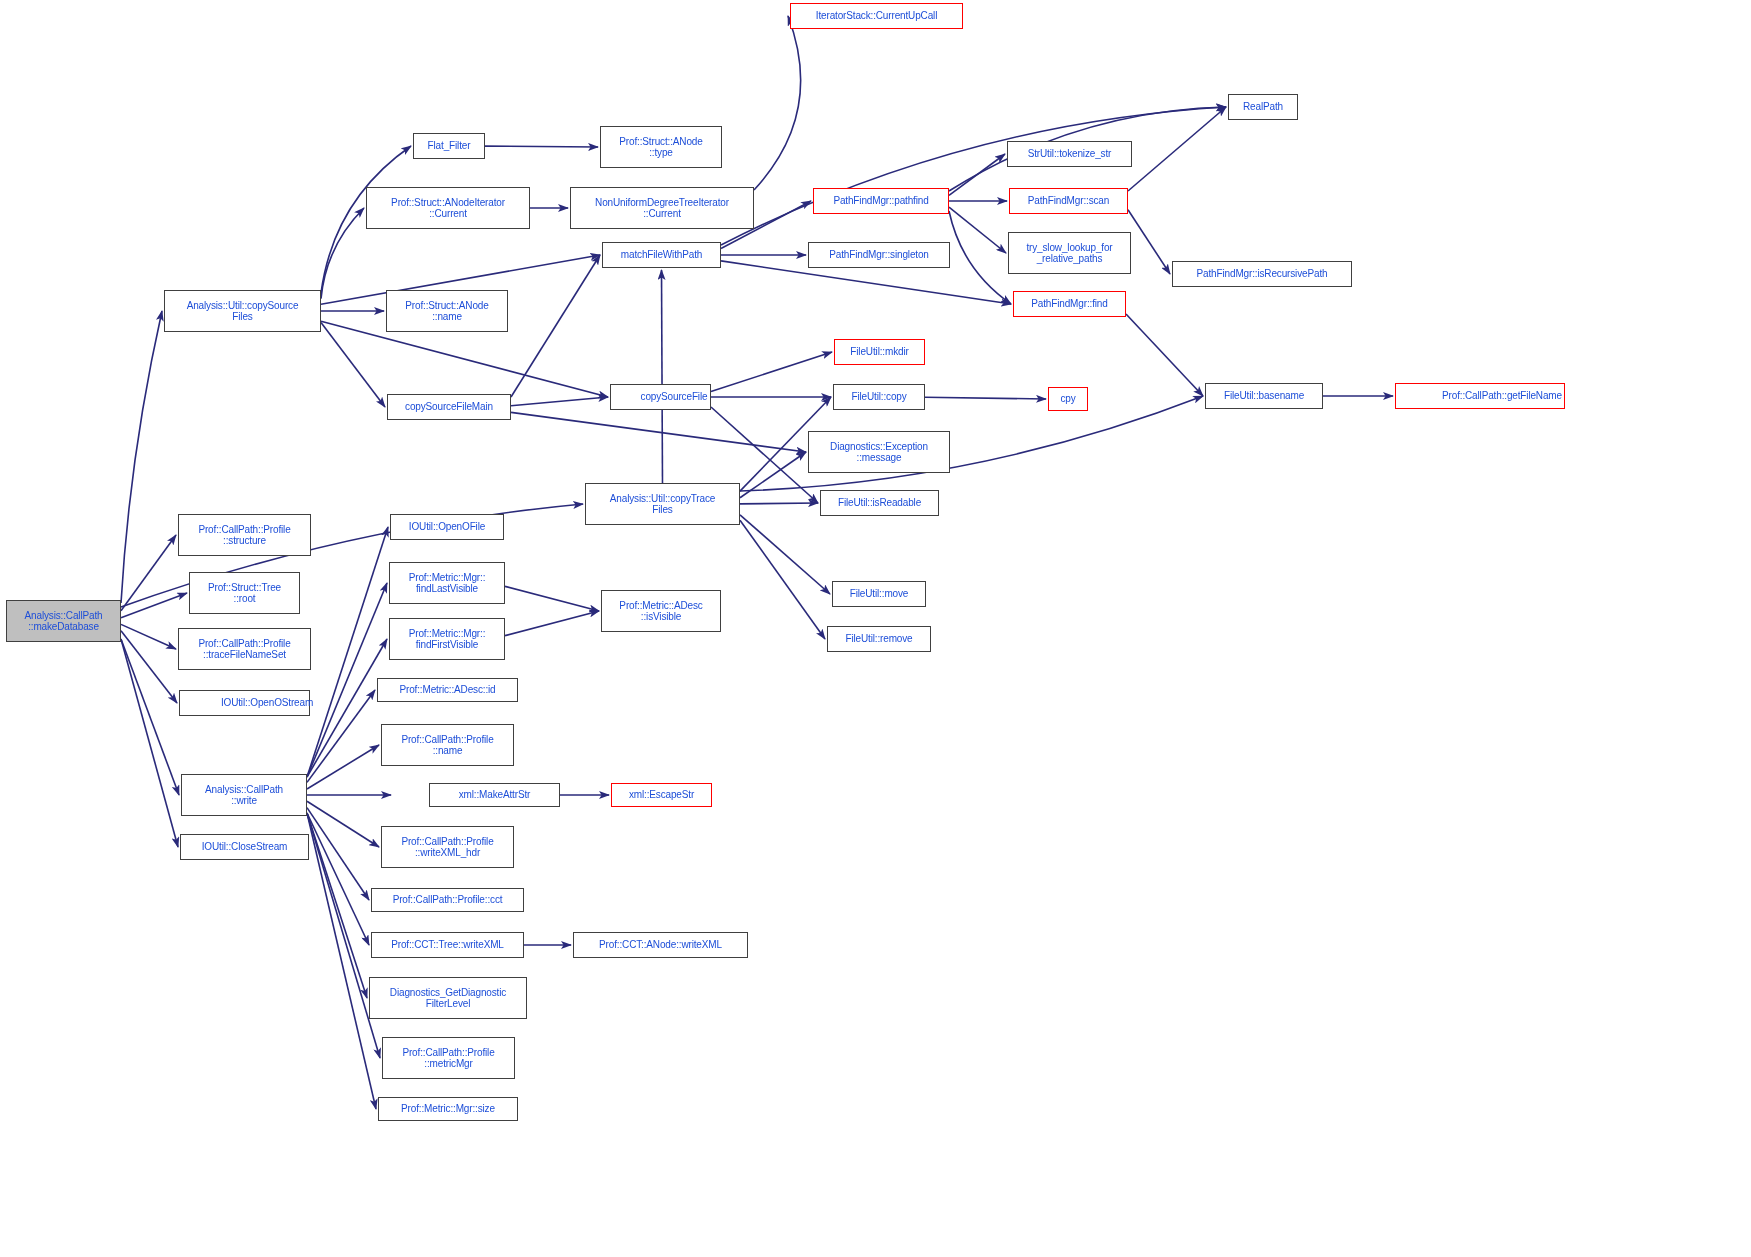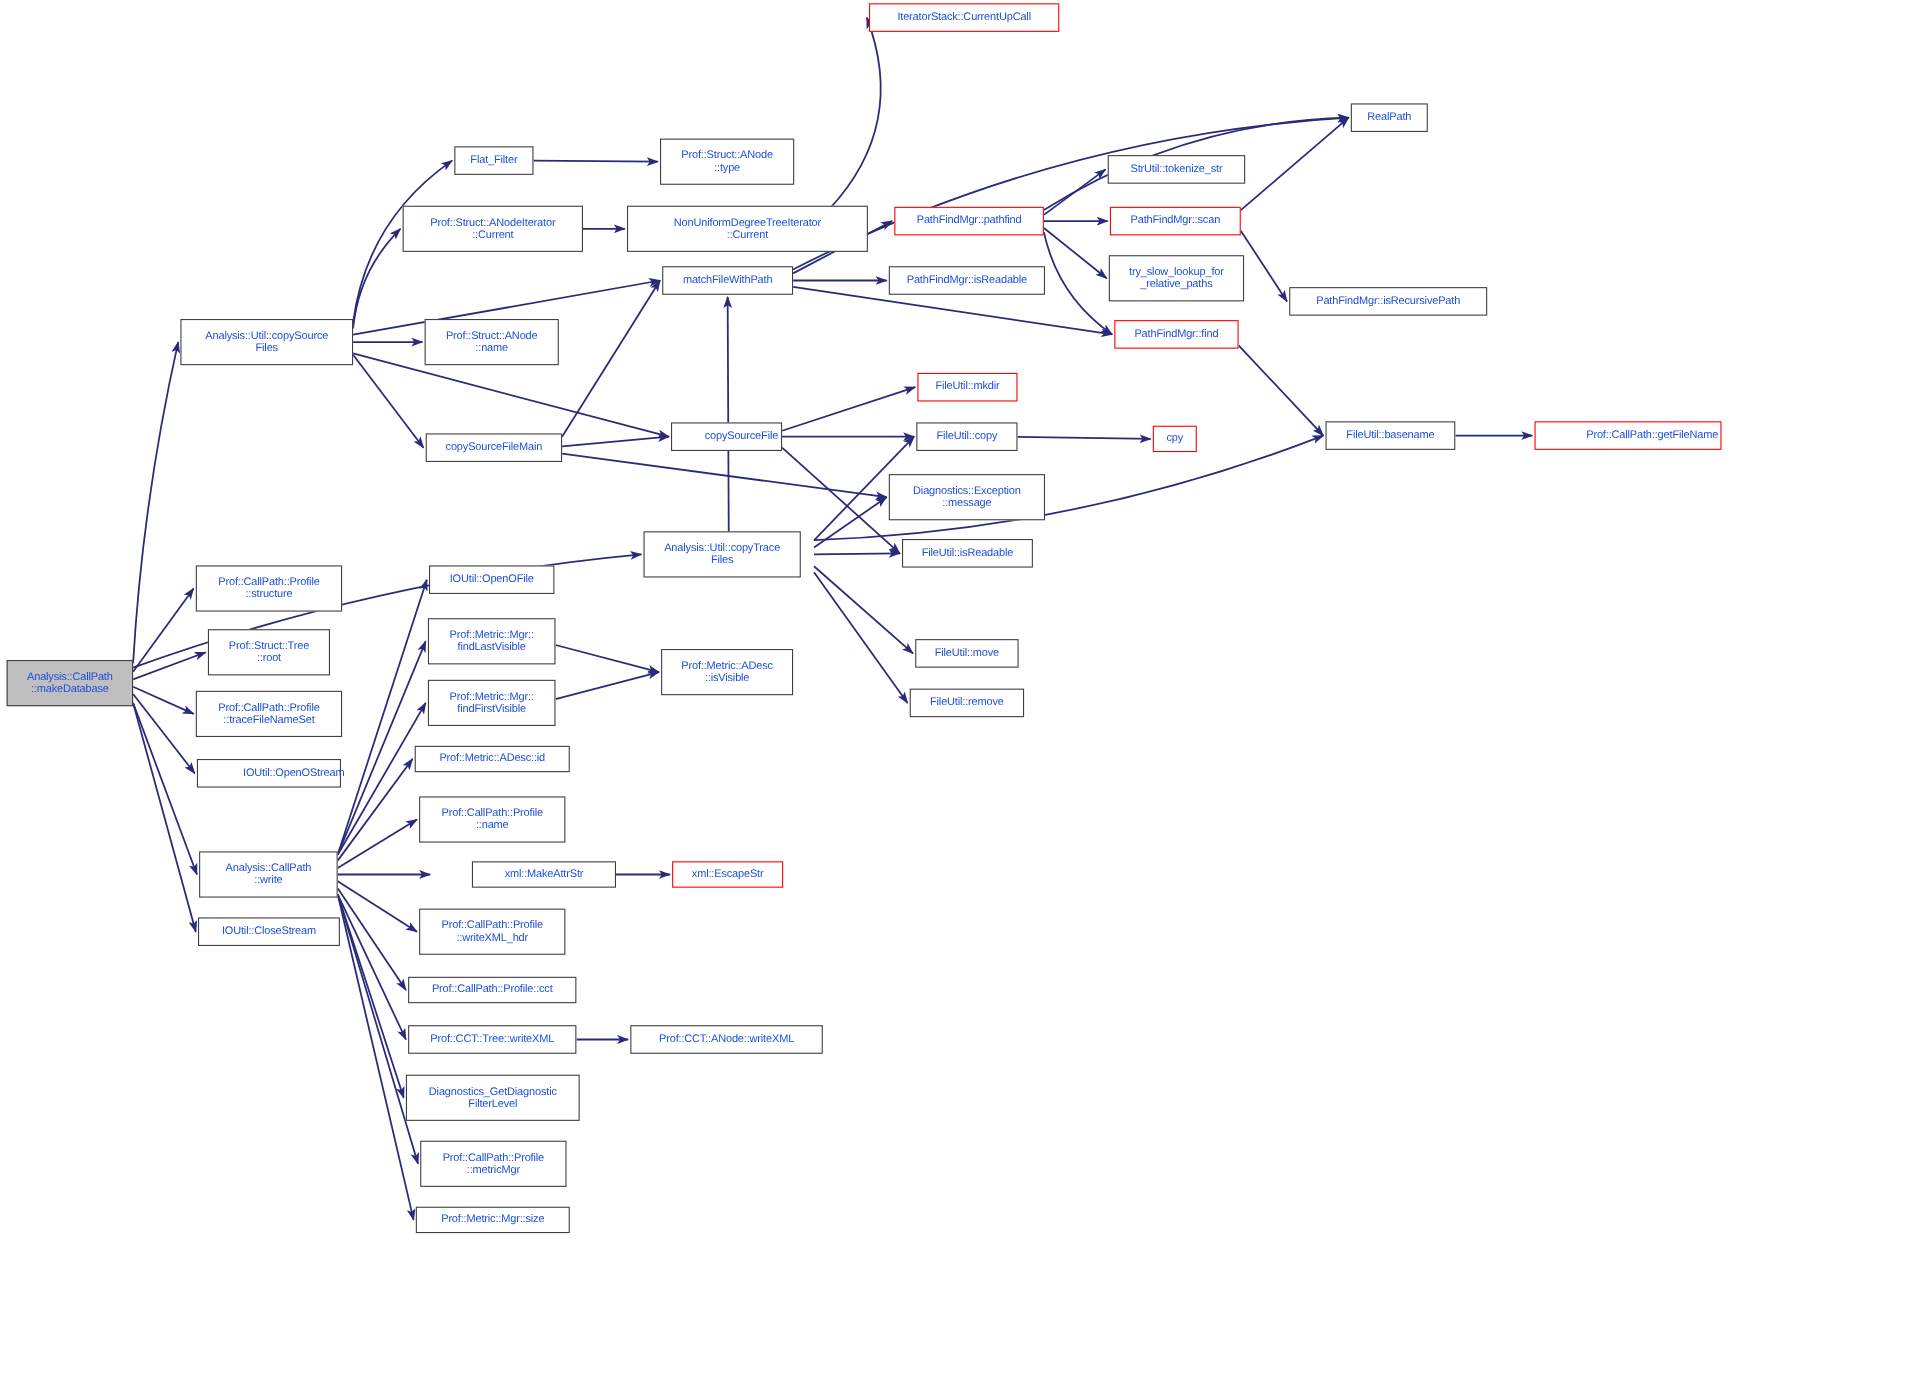--- a/index.html
+++ b/index.html
@@ -126,29 +126,29 @@
       <div class="node" style="left: 164px; top: 290px; width: 157px; height: 42px;">Analysis::Util::copySource
 Files</div>
       <div class="node" style="left: 413px; top: 133px; width: 72px; height: 26px;">Flat_Filter</div>
       <div class="node" style="left: 366px; top: 187px; width: 164px; height: 42px;">Prof::Struct::ANodeIterator
 ::Current</div>
       <div class="node" style="left: 386px; top: 290px; width: 122px; height: 42px;">Prof::Struct::ANode
 ::name</div>
       <div class="node" style="left: 387px; top: 394px; width: 124px; height: 26px;">copySourceFileMain</div>
       <div class="node" style="left: 600px; top: 126px; width: 122px; height: 42px;">Prof::Struct::ANode
 ::type</div>
-      <div class="node" style="left: 570px; top: 187px; width: 219px; height: 42px;">NonUniformDegreeTreeIterator
+      <div class="node" style="left: 570px; top: 187px; width: 184px; height: 42px;">NonUniformDegreeTreeIterator
 ::Current</div>
       <div class="node" style="left: 602px; top: 242px; width: 119px; height: 26px;">matchFileWithPath</div>
       <div class="node" style="left: 610px; top: 384px; width: 101px; height: 26px; padding-left: 27px;">copySourceFile</div>
-      <div class="node" style="left: 585px; top: 483px; width: 143px; height: 42px;">Analysis::Util::copyTrace
+      <div class="node" style="left: 585px; top: 483px; width: 155px; height: 42px;">Analysis::Util::copyTrace
 Files</div>
       <div class="node red" style="left: 790px; top: 3px; width: 173px; height: 26px;">IteratorStack::CurrentUpCall</div>
       <div class="node red" style="left: 813px; top: 188px; width: 136px; height: 26px;">PathFindMgr::pathfind</div>
-      <div class="node" style="left: 808px; top: 242px; width: 142px; height: 26px;">PathFindMgr::isReadable</div>
+      <div class="node" style="left: 808px; top: 242px; width: 142px; height: 26px;">PathFindMgr::singleton</div>
       <div class="node red" style="left: 834px; top: 339px; width: 91px; height: 26px;">FileUtil::mkdir</div>
       <div class="node" style="left: 833px; top: 384px; width: 92px; height: 26px;">FileUtil::copy</div>
       <div class="node" style="left: 808px; top: 431px; width: 142px; height: 42px;">Diagnostics::Exception
 ::message</div>
       <div class="node" style="left: 820px; top: 490px; width: 119px; height: 26px;">FileUtil::isReadable</div>
       <div class="node" style="left: 832px; top: 581px; width: 94px; height: 26px;">FileUtil::move</div>
       <div class="node" style="left: 827px; top: 626px; width: 104px; height: 26px;">FileUtil::remove</div>
       <div class="node" style="left: 1007px; top: 141px; width: 125px; height: 26px;">StrUtil::tokenize_str</div>
       <div class="node red" style="left: 1009px; top: 188px; width: 119px; height: 26px;">PathFindMgr::scan</div>
       <div class="node" style="left: 1008px; top: 232px; width: 123px; height: 42px;">try_slow_lookup_for

